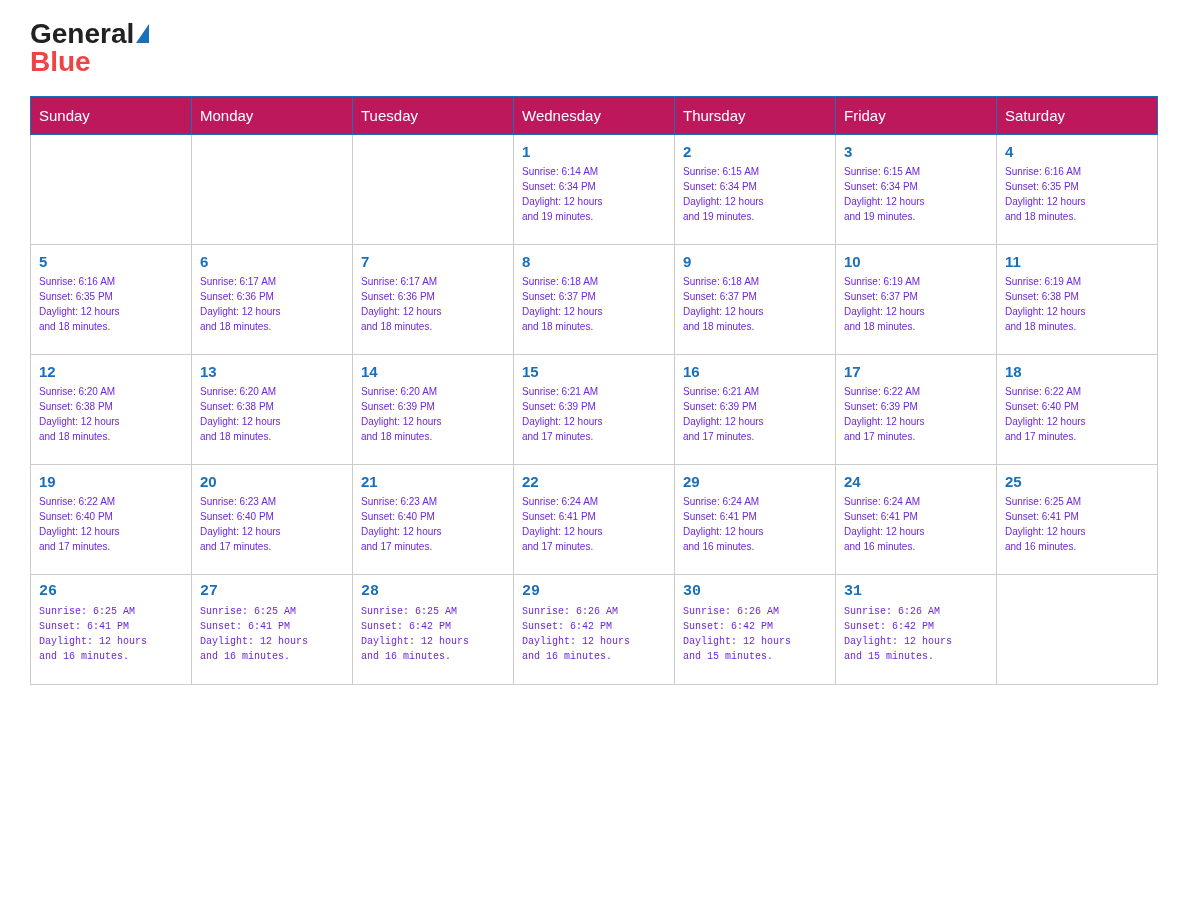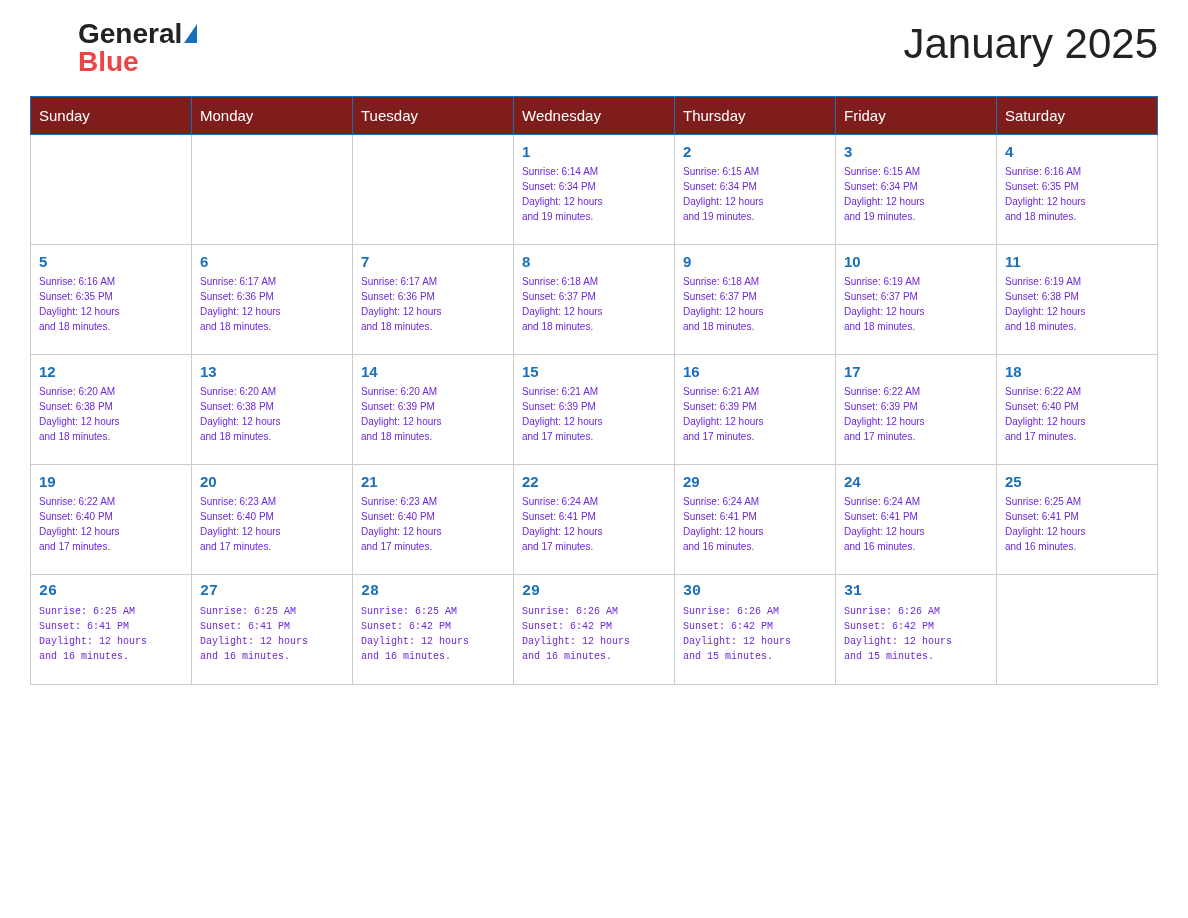--- a/index.html
+++ b/index.html
@@ -16,42 +16,41 @@
       align-items: flex-start;
       margin-bottom: 20px;
     }
     .logo {
       display: flex;
       align-items: flex-end;
       font-size: 28px;
       font-weight: bold;
       color: #333;
       gap: 0;
-      margin-left: 48px;
     }
     .title-block {
       text-align: right;
     }
     .page-title {
       font-size: 42px;
       font-weight: normal;
       color: #222;
     }
     .subtitle {
       font-size: 18px;
       color: #555;
       margin-top: 4px;
     }
     table {
       width: 100%;
       border-collapse: collapse;
       table-layout: fixed;
     }
     thead tr th {
-      background-color: #7f1d1d;
+      background-color: #be185d;
       color: #fff;
       text-align: left;
       padding: 10px 8px;
       font-size: 15px;
       font-weight: normal;
       border: 1px solid #1a6fba;
     }
     tbody tr td {
       vertical-align: top;
       padding: 8px 8px;
@@ -87,21 +86,20 @@
   <div class="logo">
       <div style="line-height: 1;">
         <div style="display: flex; align-items: center;">
           <span style="font-size: 28px; font-weight: bold; color: rgb(34, 34, 34);">General</span>
           <div style="width: 0px; height: 0px; border-left: 13px solid transparent; border-right: 0px solid transparent; border-bottom: 19px solid rgb(26, 111, 186); margin-left: 2px; margin-bottom: 2px;"></div>
         </div>
         <div style="font-size: 28px; font-weight: bold; color: #ef4444; margin-top: 0px;">Blue</div>
       </div>
     </div>
   <div class="title-block">
-    <div class="page-title">January 2025</div>
   </div>
 </div>
 
 <div id="logo-fix" style="margin-bottom:10px;"></div>
 
 <table>
   <thead>
     <tr>
     <th>Sunday</th>
         <th>Monday</th>

